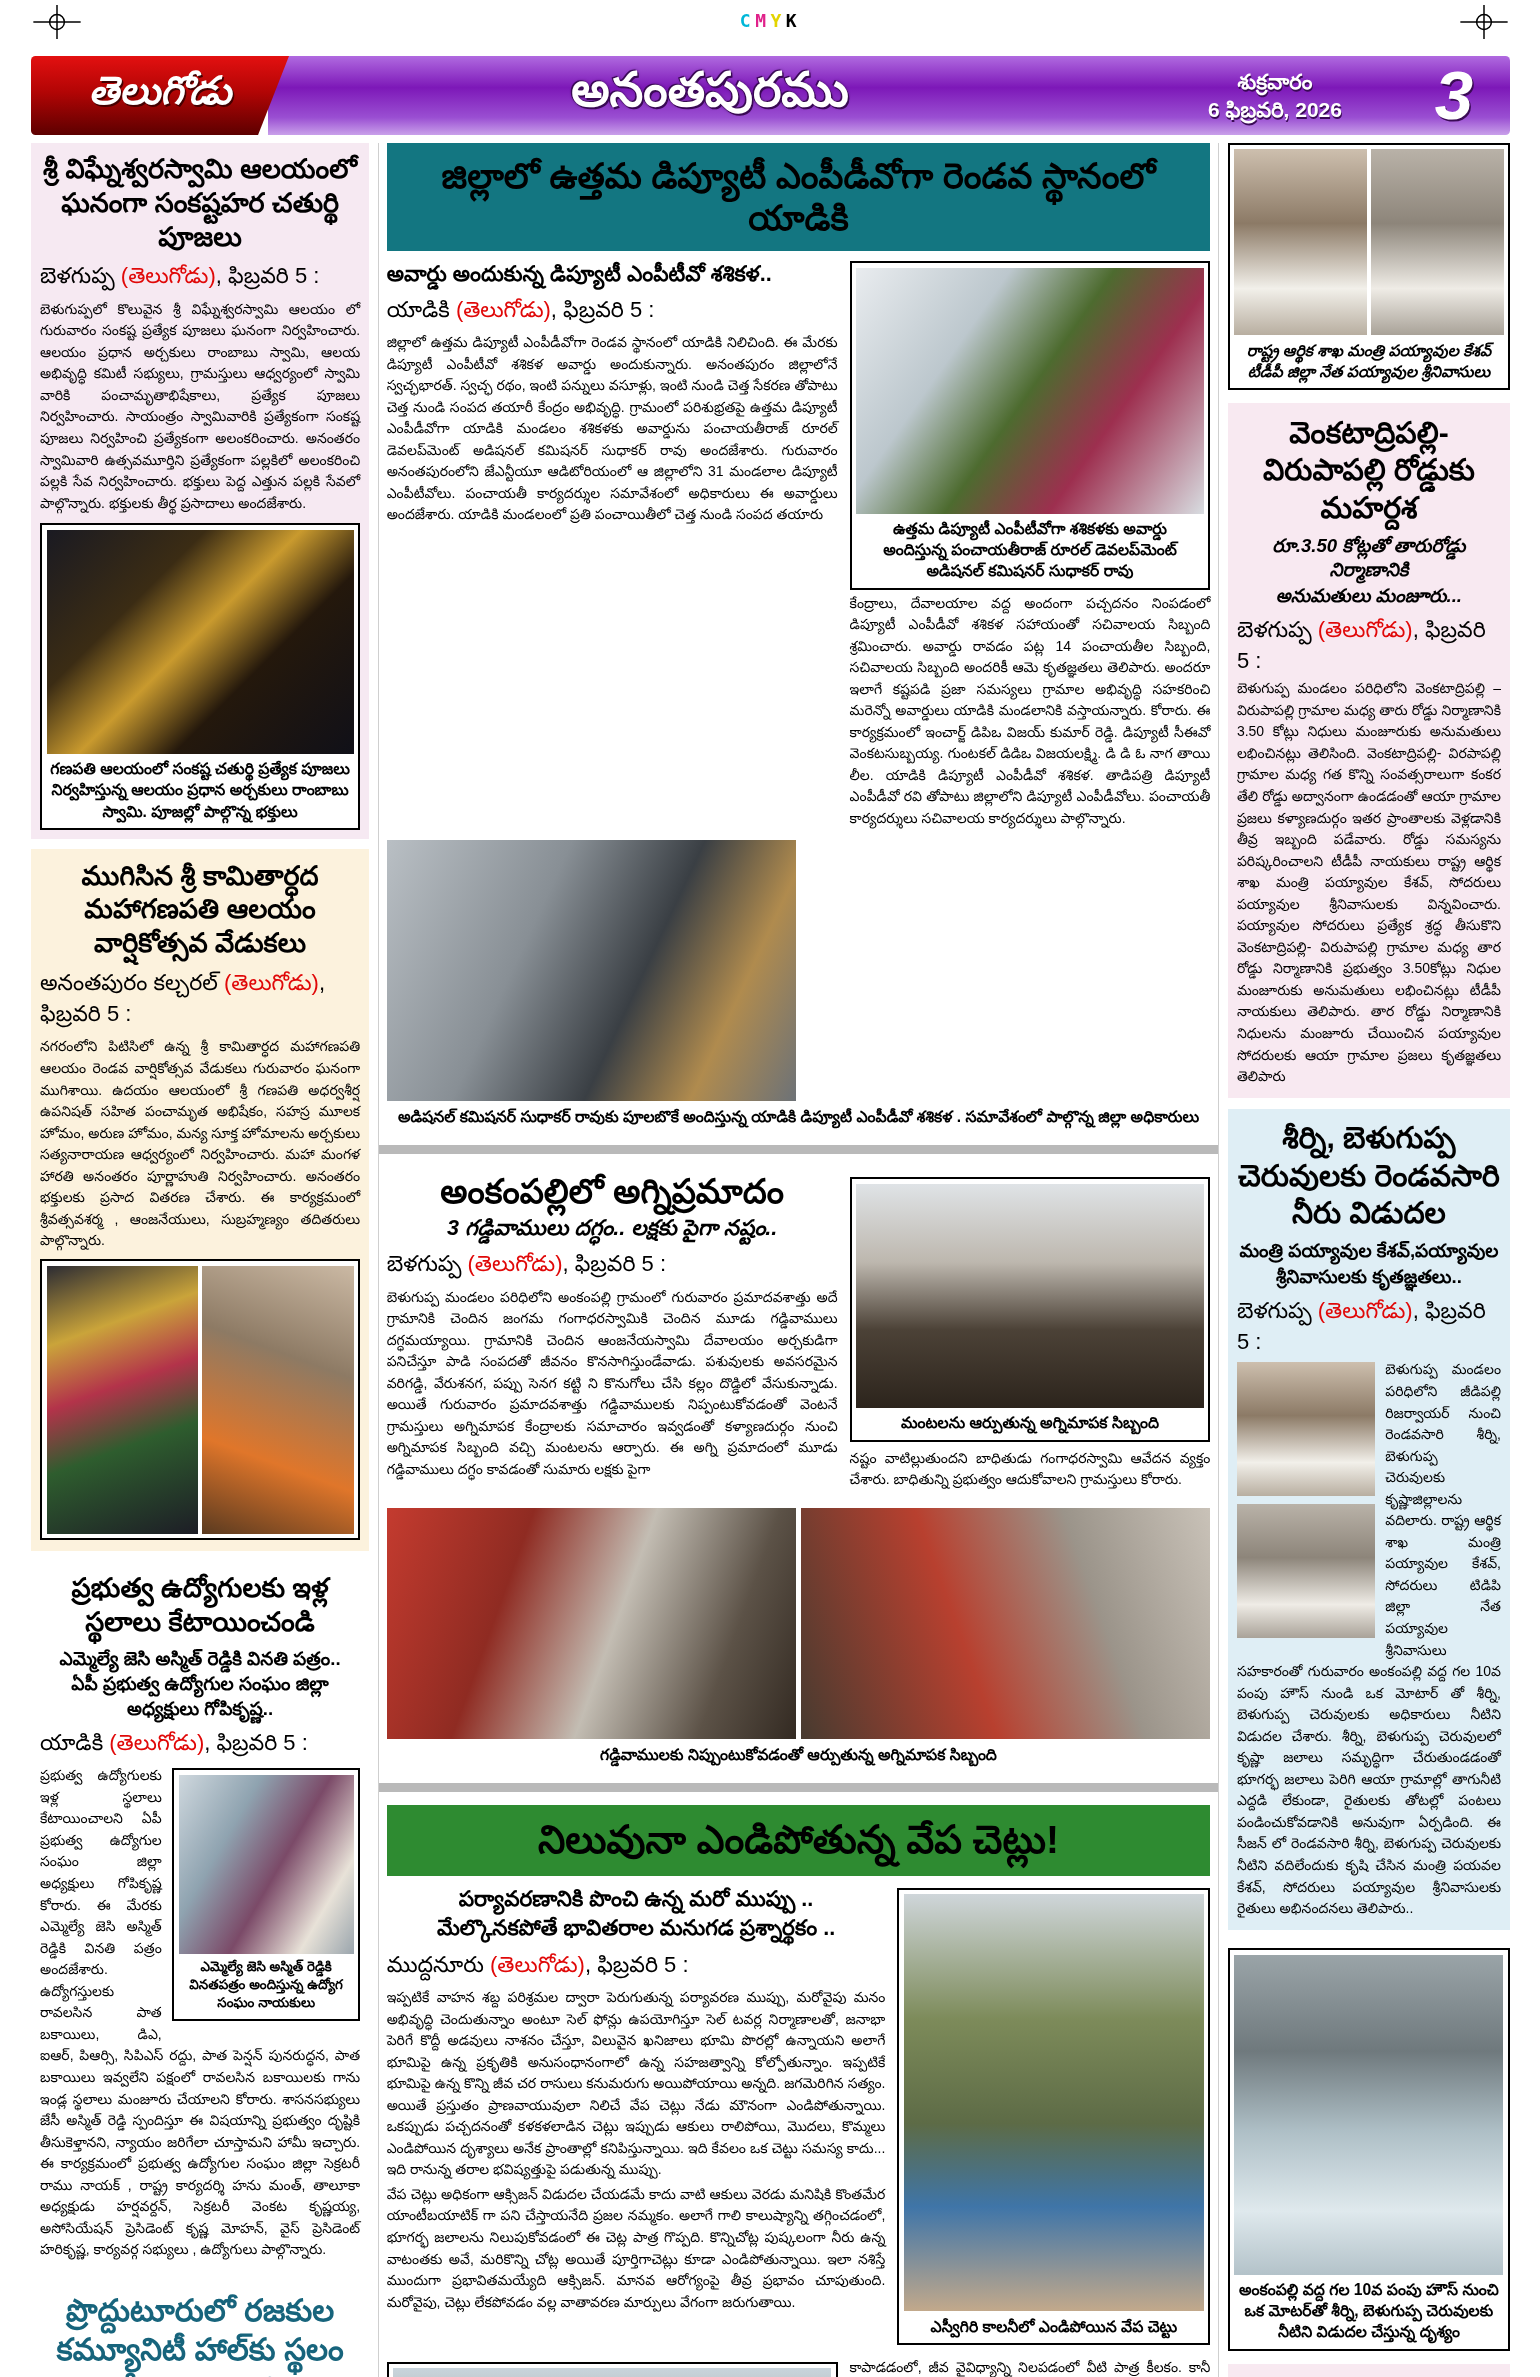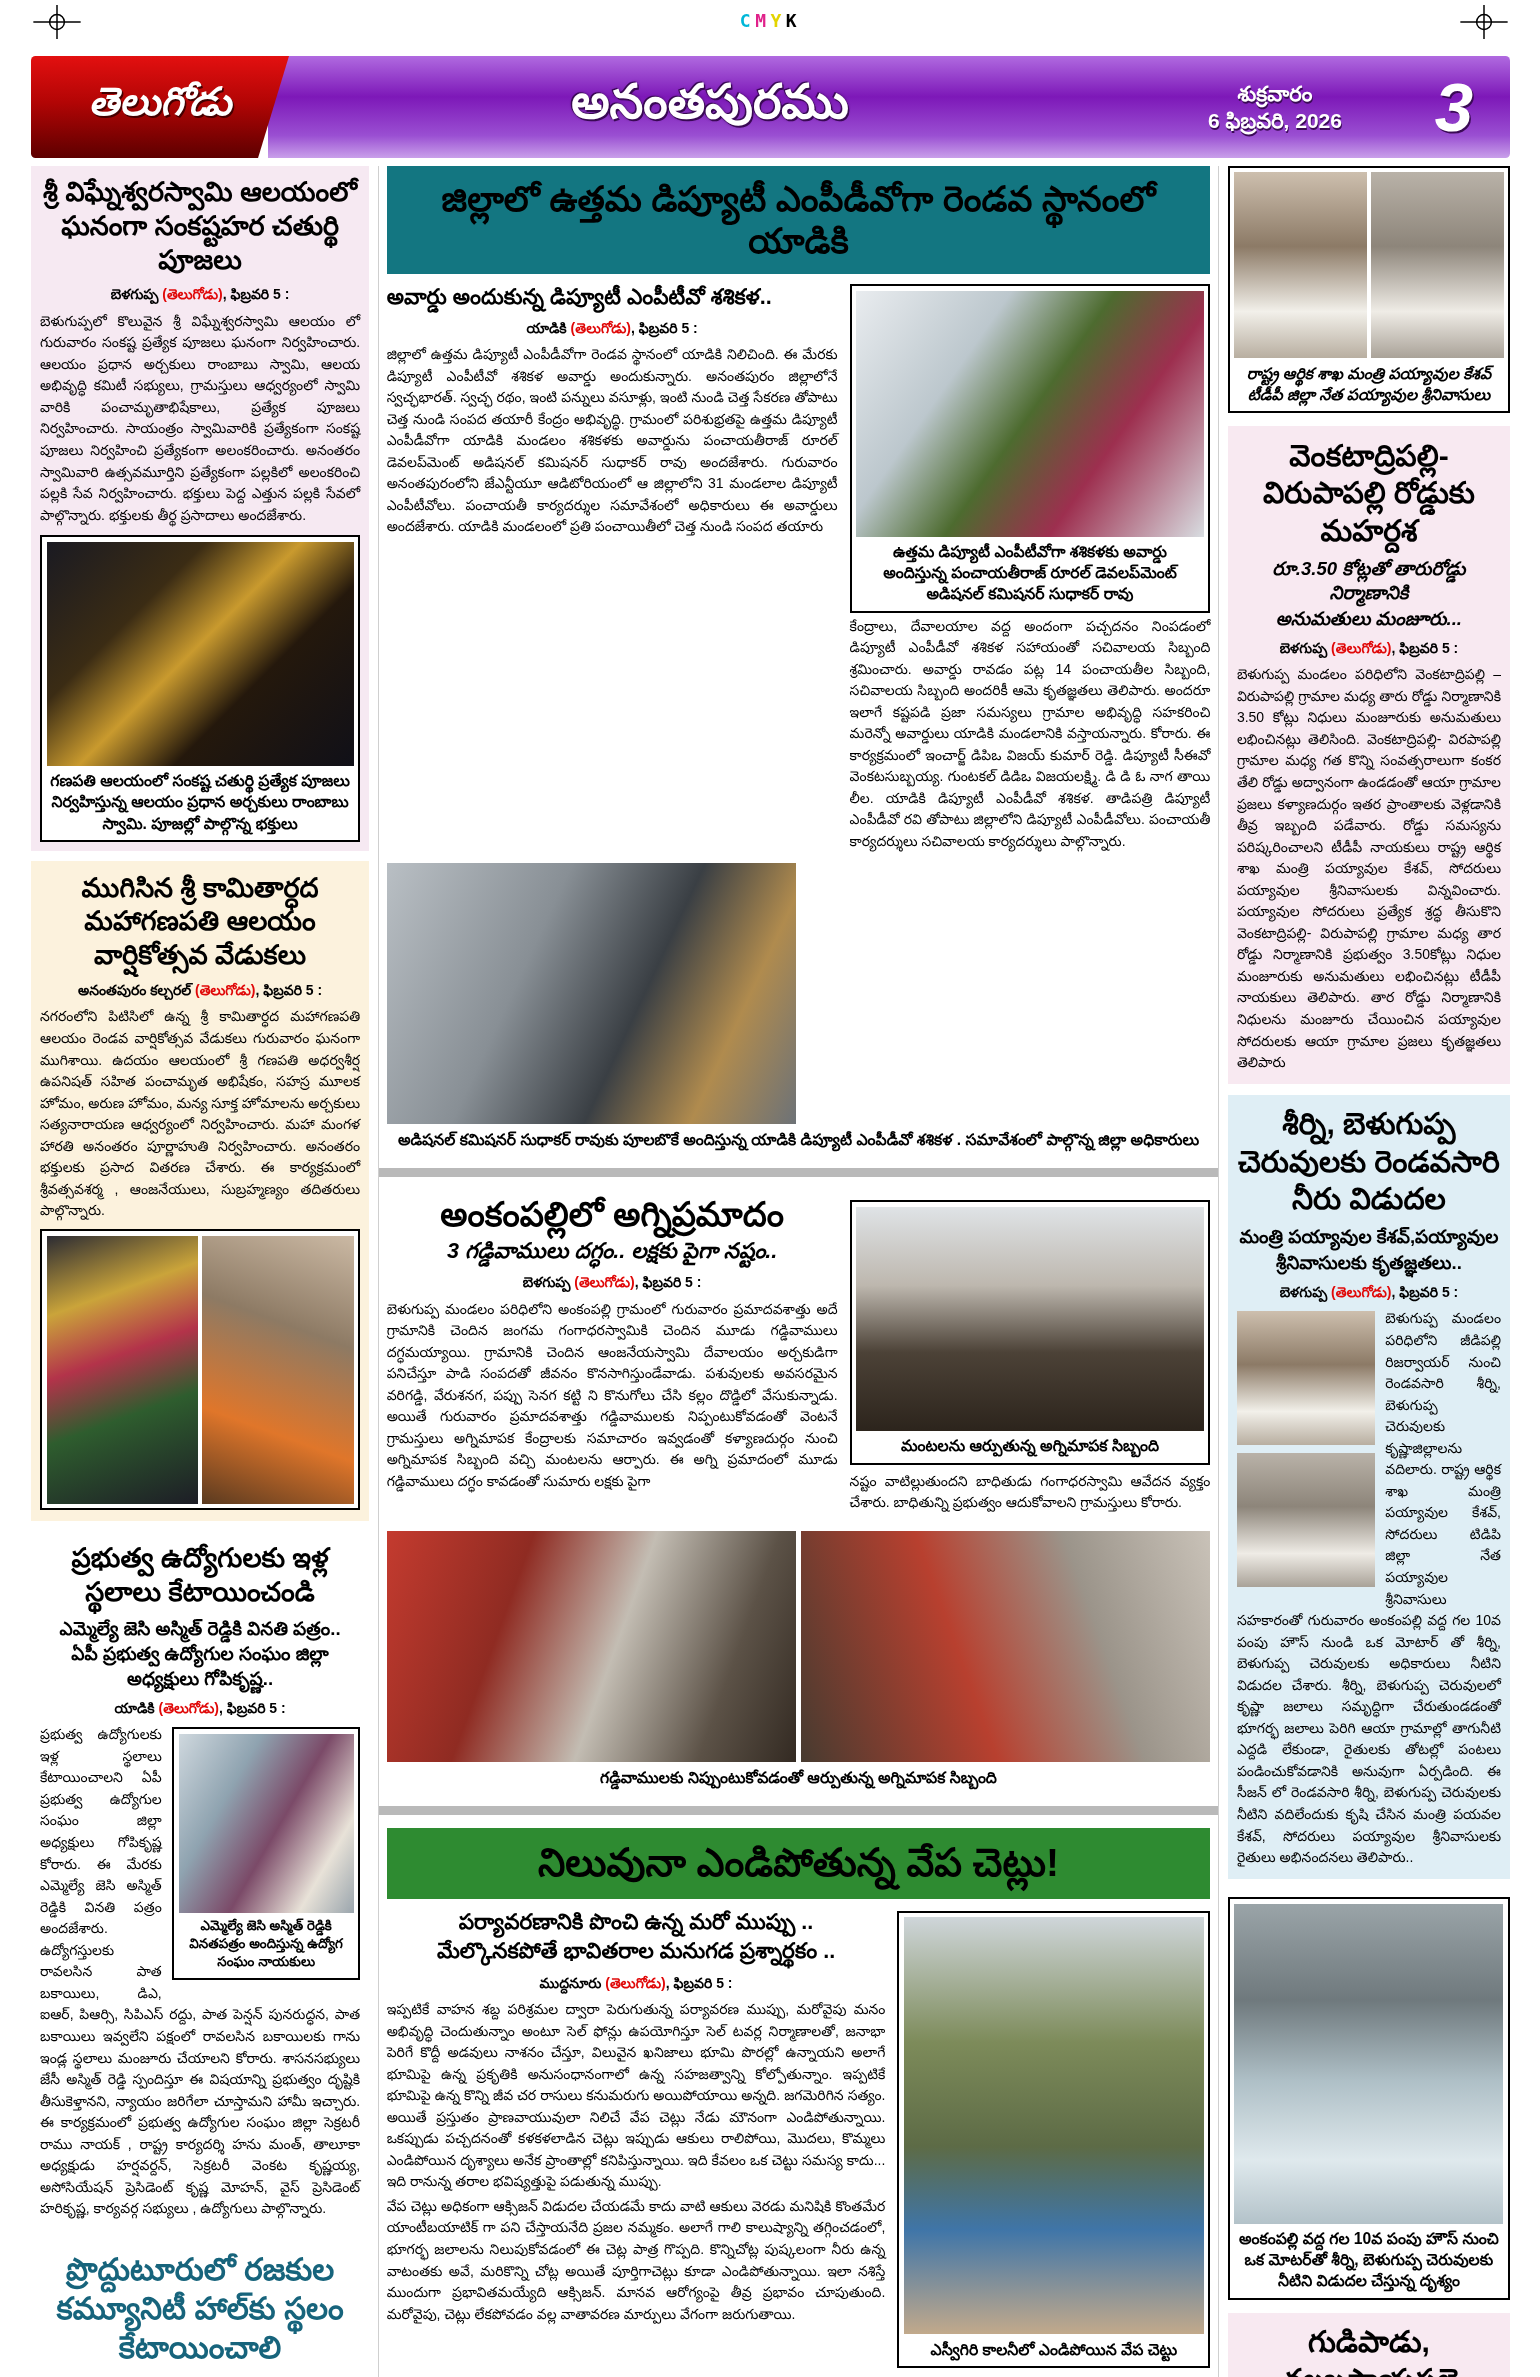--- a/index.html
+++ b/index.html
@@ -6,21 +6,21 @@
   .page{width:1541px;min-height:2377px;margin:0 auto;background:#ffffff;position:relative;
         font-family:"Liberation Sans","DejaVu Sans",sans-serif;color:#000;box-sizing:border-box;}
   
   .prepress{height:56px;position:relative;}
   .cmyk{position:absolute;left:50%;top:10.4px;transform:translateX(-50%);font-family:"DejaVu Sans Mono",monospace;
         font-size:18px;letter-spacing:4.5px;font-weight:bold;}
   .cmyk .c{color:#00b7d8;}.cmyk .m{color:#e0218a;}.cmyk .y{color:#e3d400;}.cmyk .k{color:#000;}
   .regmark{position:absolute;top:4.5px;width:48px;height:34px;}
   .regmark.left{left:33px;}.regmark.right{right:33px;}
   
-  .masthead{margin:0 31px;height:102px;display:flex;position:relative;justify-content:center;}
+  .masthead{margin:0 31px;height:79px;display:flex;position:relative;justify-content:center;}
   .logo-box{width:258px;background:linear-gradient(180deg,#e31010 0%,#b30505 45%,#5d0000 100%);
             clip-path:polygon(0 0,100% 0,88% 100%,0 100%);display:flex;align-items:center;justify-content:center;
             border-radius:4.5px 0 0 4.5px;position:relative;z-index:2;}
   .logo-box .logo-t{color:#fff;font-size:39px;font-weight:bold;font-style:italic;text-shadow:1.5px 1.5px 0 #400;}
   .banner{flex:1;margin-left:-21px;background:linear-gradient(180deg,#b06ae0 0%,#7d18b8 40%,#9a4fd2 78%,#c9a0ea 100%);
           display:flex;align-items:center;position:relative;border-radius:0 4.5px 4.5px 0;}
   .edition{flex:1;text-align:center;color:#fff;font-size:48px;font-weight:bold;
            text-shadow:0 0 3px #3a0a55,1.5px 2.2px 0 #3a0a55,-1.5px -1.5px 0 #3a0a55;}
   .daydate{width:246px;text-align:center;color:#fff;font-weight:bold;line-height:1.3;font-size:21px;
            text-shadow:0.7px 1.5px 0 #3a0a55;}
@@ -38,21 +38,21 @@
   .bg-cream{background:#fcf2dd;}
   .bg-white{background:#ffffff;}
   .bg-rose{background:#f8e9f1;}
   .bg-blue{background:#dfeef5;}
   .hl{margin:3px 0 7.5px 0;text-align:center;font-weight:bold;line-height:1.25;}
   .hl-36{font-size:27px;}
   .hl-40{font-size:30px;}
   .hl-teal{color:#17647c;font-size:31px;}
   .sub{margin:1.5px 0;text-align:center;font-weight:bold;font-size:18.6px;line-height:1.3;}
   .sub-big{font-size:21.6px;}
-  .dateline{margin:9px 0 4.5px 0;text-align:center;font-weight:bold;font-size:14px;}
+  .dateline{margin:9px 0 4.5px 0;text-align:left;font-weight:normal;font-size:22px;}
   .red{color:#e00808;}
   .body{margin:3px 0;text-align:justify;font-size:14px;line-height:1.54;}
   .frame{border:2.2px solid #000;background:#fff;margin:7.5px 0 3px 0;padding:4.5px;}
   .frame-plain{border:none;padding:0;}
   .cap{font-weight:bold;text-align:center;font-size:15.7px;line-height:1.35;padding:4.5px 3px 1.5px 3px;}
   .ph{width:100%;display:block;}
   .ph-row{display:flex;gap:4.5px;}
   .ph-row .ph{flex:1;}
   
   .ph-temple{height:224px;background:linear-gradient(135deg,#1a1a22 0%,#3b2c14 30%,#c99a2e 48%,#24180c 66%,#101018 100%);}

